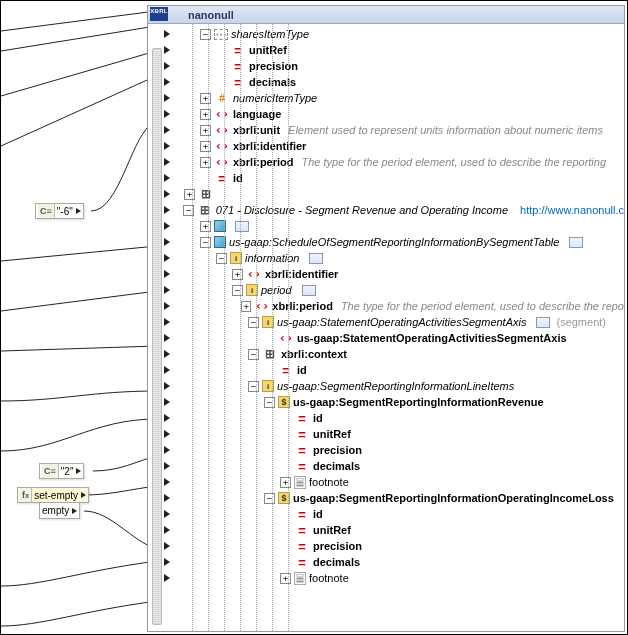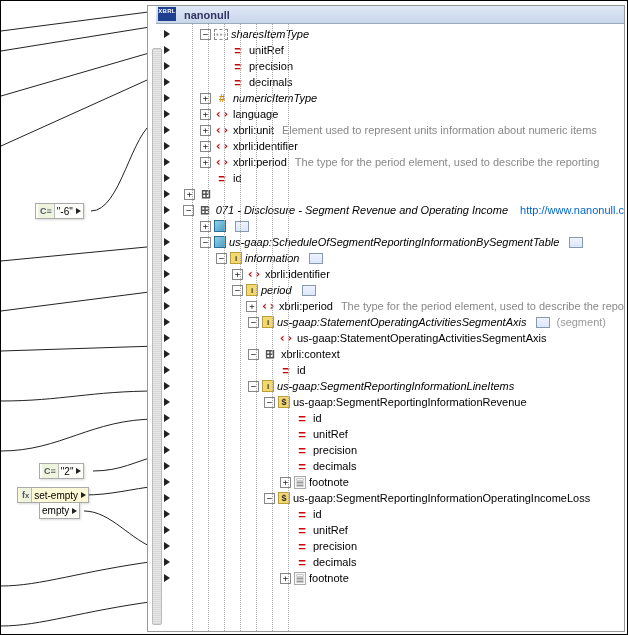--- a/index.html
+++ b/index.html
@@ -1,40 +1,40 @@
 <!DOCTYPE html>
 <html><head>
 <meta charset="utf-8">
 <style>
 * { margin: 0; padding: 0; box-sizing: border-box; }
 body { font-family: Arial, sans-serif; font-size: 11px; background: #fff; width: 628px; height: 635px; overflow: hidden; position: relative; border: 1px solid #000; }
 .canvas { position: relative; width: 100%; height: 100%; }
 .tree-panel { position: absolute; left: 146px; top: 4px; right: 2px; bottom: 2px; border: 1px solid #999; background: #fff; overflow: hidden; }
-.panel-title { position: absolute; top: 0; left: 8px; right: 0; height: 18px; background: linear-gradient(#dfe8f6, #c8d6ea); border-bottom: 1px solid #9ab; padding-left: 28px; line-height: 18px; font-weight: bold; color: #336; }
+.panel-title { position: absolute; top: 0; left: 0; right: 0; height: 18px; background: linear-gradient(#dfe8f6, #c8d6ea); border-bottom: 1px solid #9ab; padding-left: 40px; line-height: 18px; font-weight: bold; color: #336; }
 .panel-title-icon { position: absolute; left: 2px; top: 1px; width: 18px; height: 14px; background: #1e3f8f; color: #fff; font-size: 6px; font-weight: bold; text-align: center; line-height: 7px; padding-top: 1px; letter-spacing: 0.3px; }
 .tree-body { position: absolute; top: 18px; left: 0; right: 0; bottom: 0; overflow: hidden; padding-top: 2px; }
 .row { height: 16px; display: flex; align-items: center; white-space: nowrap; position: relative; }
 .indent { display: inline-block; height: 16px; }
 .toggle { width: 11px; height: 11px; border: 1px solid #888; background: #fff; display: inline-flex; align-items: center; justify-content: center; margin-right: 3px; font-size: 9px; line-height: 9px; color: #222; cursor: pointer; font-family: monospace; }
 .toggle-spacer { width: 14px; display: inline-block; }
 .icon { width: 16px; height: 14px; display: inline-flex; align-items: center; justify-content: center; margin-right: 3px; font-size: 10px; font-weight: bold; }
 .icon-element { color: #c00; font-family: monospace; font-size: 12px; }
 .icon-attr { color: #c00; }
 .icon-cube { background: linear-gradient(135deg, #8fd0e8, #4a9fc8); width: 12px; height: 12px; border: 1px solid #2a6f98; }
 .icon-table { color: #555; font-size: 12px; }
 .icon-group { color: #888; font-size: 11px; border: 1px dashed #888; width: 14px; height: 11px; line-height: 9px; }
 .icon-id { background: #f5d76e; width: 12px; height: 12px; border: 1px solid #b8a03e; font-size: 8px; line-height: 11px; text-align: center; color: #333; }
 .icon-dollar { background: #f5d76e; width: 12px; height: 12px; border: 1px solid #b8a03e; font-size: 9px; line-height: 11px; text-align: center; color: #333; }
 .icon-hash { color: #d48806; font-size: 11px; }
 .icon-page { width: 12px; height: 13px; background: #f8f8f8; border: 1px solid #aaa; position: relative; }
 .icon-page::after { content: ''; position: absolute; top: 2px; left: 2px; right: 2px; height: 1px; box-shadow: 0 0 0 0.5px #999, 0 3px 0 0.5px #999, 0 6px 0 0.5px #999; }
 .label { padding-right: 4px; }
-.bold { font-weight: normal; text-align: center; }
+.bold { font-weight: bold; text-align: center; }
 .italic { font-style: italic; }
-.desc { color: #888; margin-left: 4px; }
+.desc { color: #888; font-style: italic; margin-left: 4px; }
 .url { color: #06c; margin-left: 8px; }
 .segment-note { color: #999; margin-left: 6px; }
 .micro-icon { width: 14px; height: 11px; border: 1px solid #89a; background: linear-gradient(#eef3ff,#dce7fb); display: inline-block; margin-left: 6px; }
 .vstrip { position: absolute; left: 164px; top: 60px; bottom: 4px; width: 10px; background: repeating-linear-gradient(0deg, #d8d8d8 0, #d8d8d8 1px, #e8e8e8 1px, #e8e8e8 2px); border: 1px solid #bbb; border-radius: 2px; }
 .dotline { border-left: 1px dotted #aaa; position: absolute; width: 1px; top: 0; bottom: 0; }
 .arrow-in { position: absolute; width: 0; height: 0; border-top: 4px solid transparent; border-bottom: 4px solid transparent; border-left: 6px solid #222; }
 svg.connectors { position: absolute; left: 0; top: 0; pointer-events: none; }
 .small-node { position: absolute; background: #fdfefa; border: 1px solid #aaa; font-size: 10px; height: 16px; display: flex; align-items: center; padding: 0 2px; box-shadow: 1px 1px 2px rgba(0,0,0,0.15); }
 .small-node .tag { background: #eef4dd; border-right: 1px solid #bbb; height: 100%; display: flex; align-items: center; padding: 0 2px; margin-right: 2px; font-size: 9px; color: #556; font-weight: bold; }
 .small-node.fn { background: #fff8d6; }

